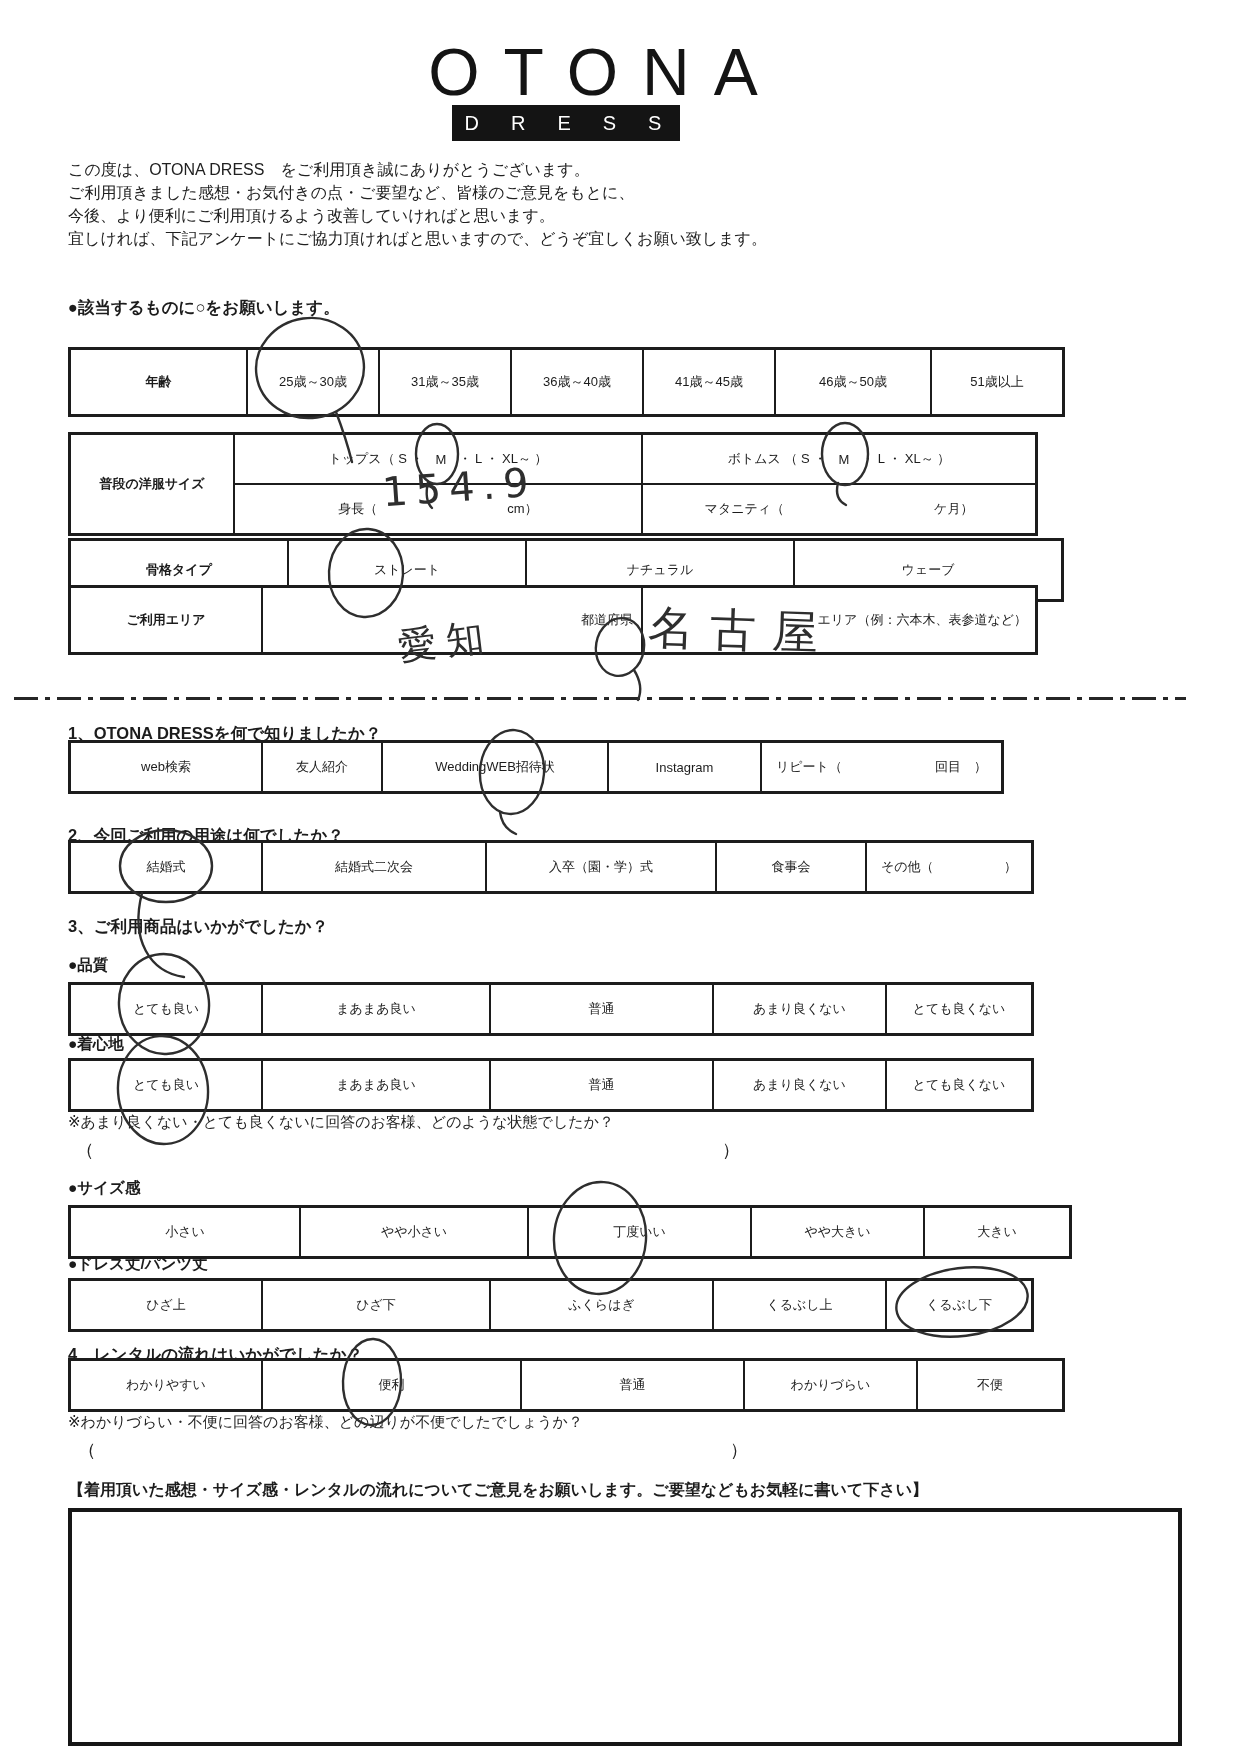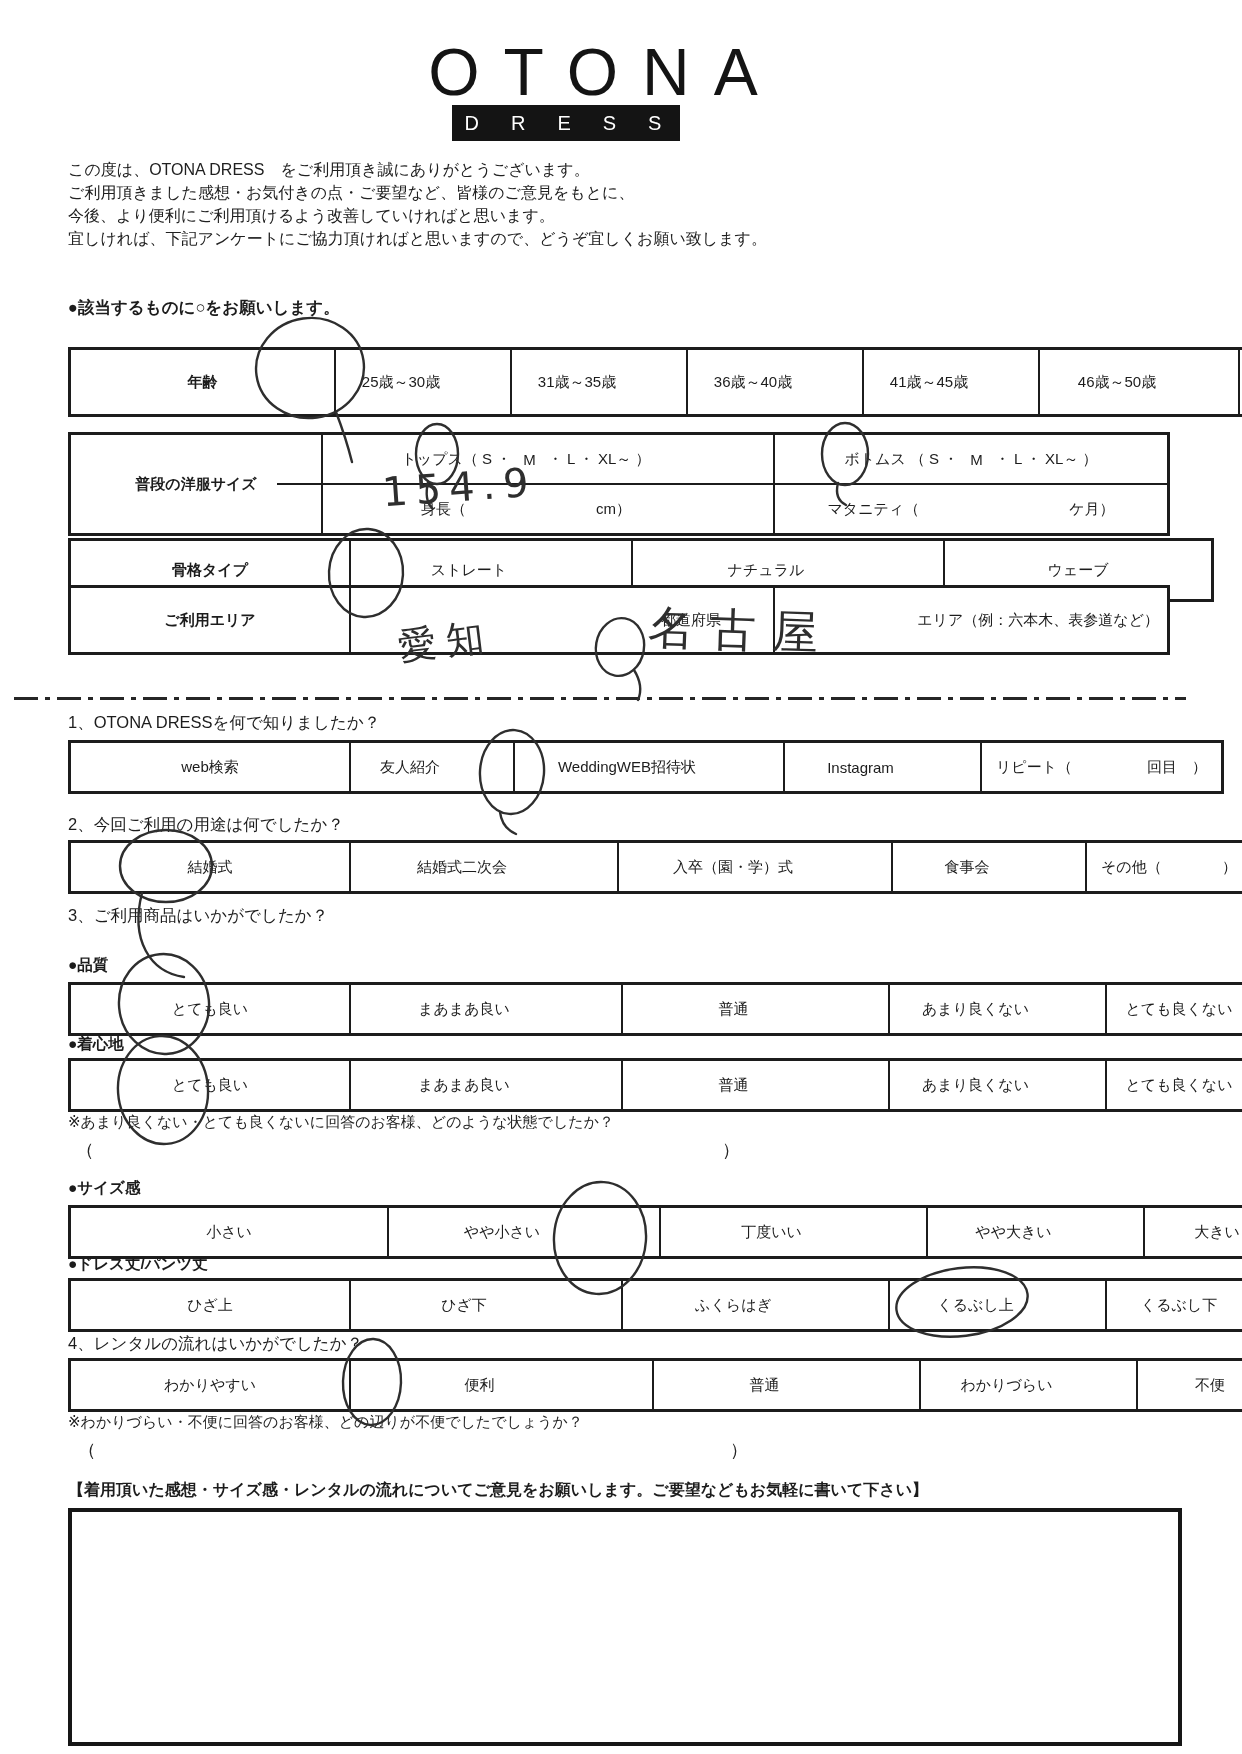--- a/index.html
+++ b/index.html
@@ -17,32 +17,32 @@
   .logo-bar{
     position:absolute; top:105px; left:452px; width:228px; height:36px;
     background:#141414; color:#ffffff; display:flex; align-items:center; justify-content:center;
     font-size:20px; letter-spacing:32px; padding-left:26px; box-sizing:border-box;
   }
   
   .intro{position:absolute; top:158px; left:68px; font-size:16px; line-height:23px; color:#202020;}
   .instr{position:absolute; top:297px; left:68px; font-size:16.5px; font-weight:bold;}
   
   .tbl{position:absolute; left:68px; border:3px solid var(--ink); display:flex; background:#fff; box-sizing:content-box;}
-  .c{display:flex; align-items:center; justify-content:center; font-size:15px; box-sizing:border-box;margin-left:44px;}
+  .c{display:flex; align-items:center; justify-content:center; font-size:13px; box-sizing:border-box;}
   .c + .c{border-left:2px solid var(--ink);}
   .lbl{font-weight:bold;}
   .col{display:flex; flex-direction:column;}
   .row{display:flex;}
   .row + .row{border-top:2px solid var(--ink);}
   .row .c:first-child{border-left:2px solid var(--ink);}
   .sp{display:inline-block;}
   .mval{margin:0 12px;}
   .endcell{justify-content:space-between; padding:0 14px;}
   
-  .qtitle{position:absolute; left:68px; font-size:16.5px; font-weight:normal;}
+  .qtitle{position:absolute; left:68px; font-size:16.5px; font-weight:bold;margin-top:11px;}
   .sublabel{position:absolute; left:68px; font-size:15.5px; font-weight:bold;}
   .note{position:absolute; left:68px; font-size:15px; color:#242424;}
   .paren{position:absolute; font-size:18px; color:#242424;}
   
   .dashline{
     position:absolute; left:14px; top:697px; width:1172px; height:3px;
     background:repeating-linear-gradient(90deg,#262626 0 24px,transparent 24px 31px,#262626 31px 36px,transparent 36px 43px);
   }
   
   .hand{position:absolute; color:var(--pen); font-family:"DejaVu Sans",sans-serif; font-weight:400;}
@@ -108,21 +108,21 @@
         <div class="c" style="width:394px">
           <span>マタニティ（</span>
           <span class="sp" style="width:150px"></span>
           <span>ケ月）</span>
         </div>
       </div>
     </div>
   </div>
 
   <div class="tbl" style="top:538px;height:58px">
-    <div class="c lbl" style="width:190px">骨格タイプ</div>
+    <div class="c lbl" style="width:216px">骨格タイプ</div>
     <div class="c" style="width:238px">ストレート</div>
     <div class="c" style="width:268px">ナチュラル</div>
     <div class="c" style="width:268px">ウェーブ</div>
   </div>
 
   <div class="tbl" style="top:585px;height:64px">
     <div class="c lbl" style="width:190px">ご利用エリア</div>
     <div class="c" style="width:380px;justify-content:flex-end;padding-right:8px">
       <span>都道府県</span>
     </div>

